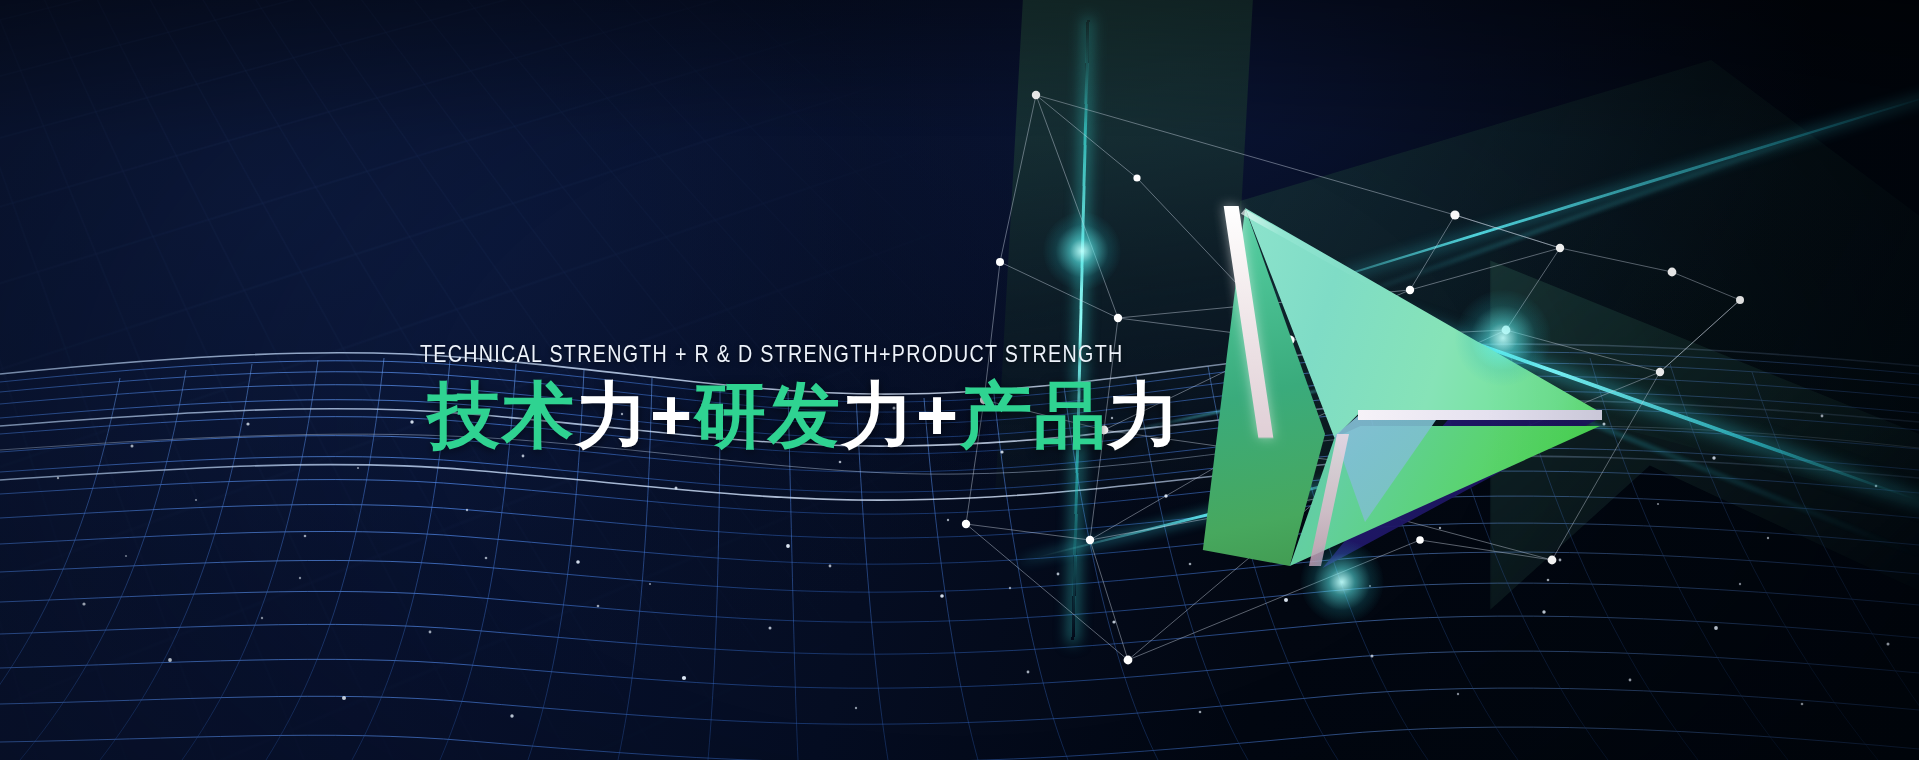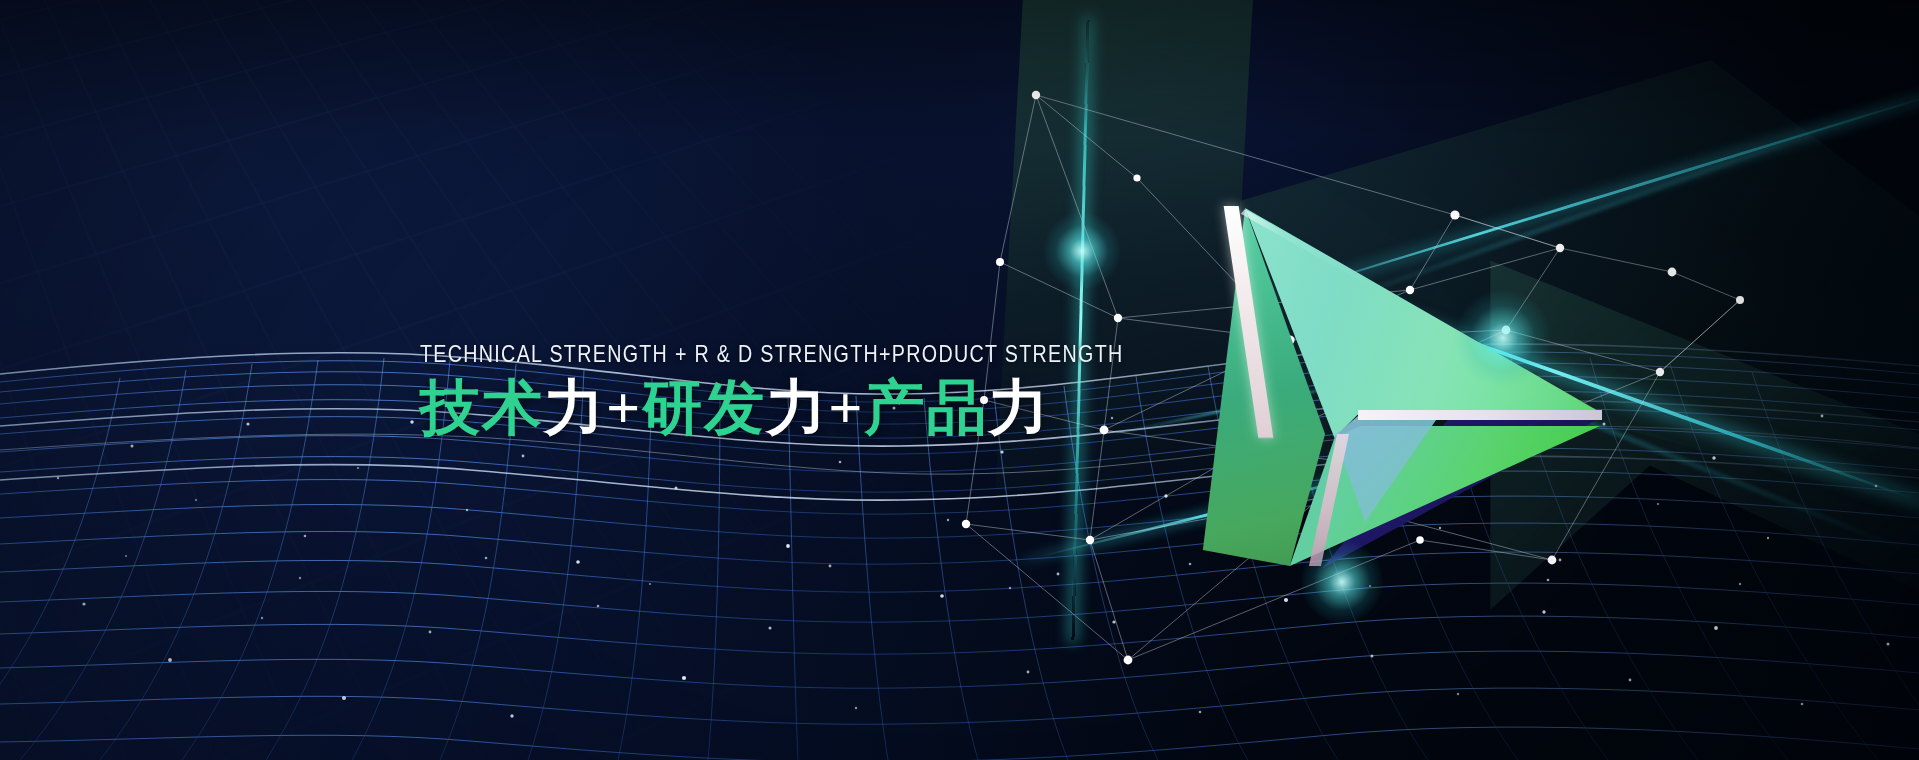--- a/index.html
+++ b/index.html
@@ -165,26 +165,26 @@
     font-size:24px;
     font-weight:400;
     letter-spacing:1.6px;
     white-space:nowrap;
     transform:scaleX(.82);
     transform-origin:left center;
     text-shadow:0 1px 6px rgba(0,0,0,.6);
     margin:0 0 9px 0;
   }
   .headline{
-    font-family:Liberation Serif, serif;
-    font-size:60px;
+    font-family:Liberation Sans, sans-serif;
+    font-size:72px;
     font-weight:700;
     letter-spacing:2px;
     white-space:nowrap;
-    margin:0;
+    margin:8px;
     line-height:1.06;
     text-shadow:0 2px 10px rgba(0,0,0,.55);
   }
   .hl-green{ color:#2fd391; }
   .hl-white{ color:#ffffff; }
 </style>
 </head>
 <body>
 
 <div id="stage">

